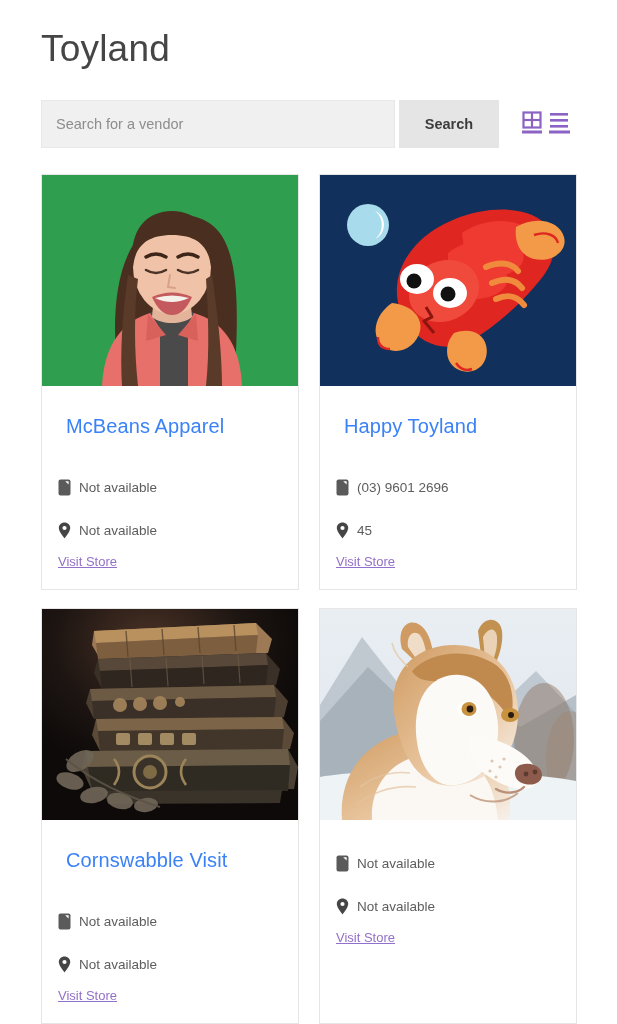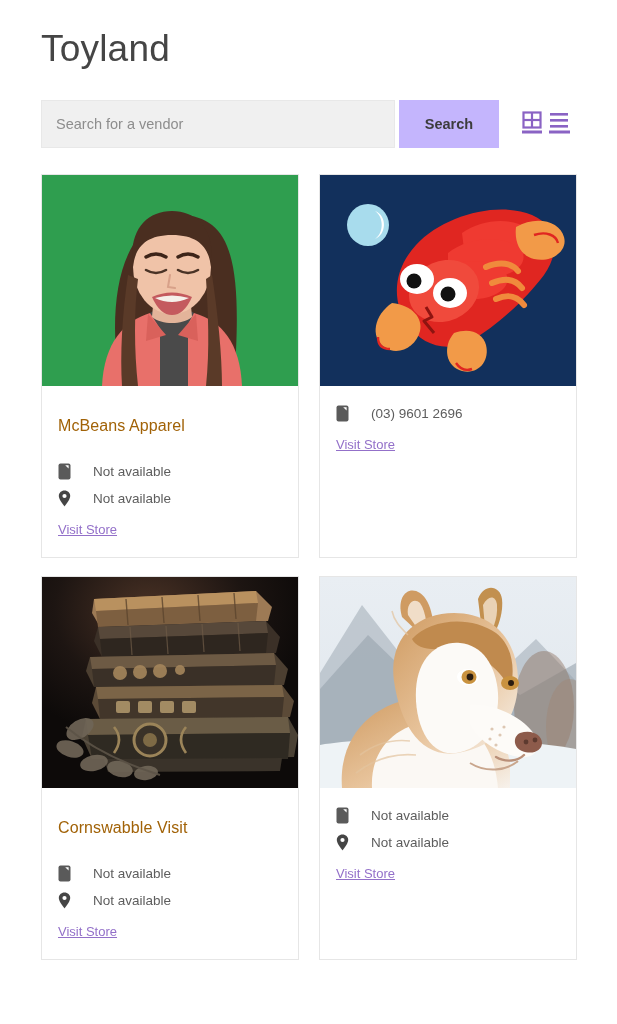--- a/index.html
+++ b/index.html
@@ -41,21 +41,21 @@
     font-family: "Liberation Sans", sans-serif;
     font-size: 14.5px;
     color: #4a4a4a;
     outline: none;
     border-radius: 0;
   }
   .search-input::placeholder { color: #8d8d8d; opacity: 1; }
   .search-button {
     width: 100px; height: 48px;
     margin-left: 4px;
-    background: #c4b5fd;
+    background: #e5e5e5;
     border: none;
     font-family: "Liberation Sans", sans-serif;
     font-size: 14.5px;
     font-weight: bold;
     color: #3c3c3c;
     cursor: pointer;
   }
   .view-toggles {
     margin-left: 22px;
     display: flex;
@@ -94,33 +94,34 @@
     position: relative;
     flex: none;
   }
   .card-media svg { display: block; width: 100%; height: 100%; }
   .card-body {
     padding: 18px 16px 16px 16px;
     display: flex;
     flex-direction: column;
   }
   .card-title {
-    font-size: 16px;
+    font-size: 20px;
     font-weight: 300;
-    color: #a16207;
+    color: #3b82f6;
     line-height: 44px;
-    margin: 0 0 14px 0;
+    margin: 0 0 14px 8px;
     letter-spacing: 0.1px;
   }
   .meta-row {
     display: flex;
     align-items: center;
-    gap: 22px;
+    gap: 8px;
     margin-bottom: 8px;
     min-height: 19px;
+    margin-top: 16px;
   }
   .meta-text {
     font-size: 13.5px;
     color: #5d5d5d;
     line-height: 19px;
   }
   .meta-icon { width: 13px; height: 17px; flex: none; display: block; }
   .visit-link {
     font-size: 13px;
     color: #9370c9;
@@ -257,26 +258,34 @@
             <ellipse cx="97" cy="104" rx="17" ry="15" fill="#ffffff"></ellipse>
             <circle cx="94" cy="106" r="7.5" fill="#111111"></circle>
             <ellipse cx="130" cy="118" rx="17" ry="15" fill="#ffffff"></ellipse>
             <circle cx="128" cy="119" r="7.5" fill="#111111"></circle>
 
             <path d="M106 132 L112 142 L104 146 L114 158" stroke="#8e1410" stroke-width="3" fill="none" stroke-linejoin="round"></path>
           </g>
         </svg>
       </div>
       <div class="card-body">
+        <div class="card-title">Happy Toyland</div>
         <div class="meta-row">
           <svg class="meta-icon" viewBox="0 0 13 17">
             <rect x="0.5" y="0.5" width="12" height="16" rx="2" fill="#5a5a5a"></rect>
             <path d="M7.2 2.2 L10.6 2.2 L10.6 5.6 Z" fill="#ffffff"></path>
           </svg>
           <span class="meta-text">(03) 9601 2696</span>
+        </div>
+        <div class="meta-row">
+          <svg class="meta-icon" viewBox="0 0 13 17">
+            <path d="M6.5 0.6 C3.2 0.6 0.8 3 0.8 6.1 C0.8 10 6.5 16.4 6.5 16.4 C6.5 16.4 12.2 10 12.2 6.1 C12.2 3 9.8 0.6 6.5 0.6 Z" fill="#454545"></path>
+            <circle cx="6.5" cy="6" r="2.1" fill="#ffffff"></circle>
+          </svg>
+          <span class="meta-text">45</span>
         </div>
         <a class="visit-link">Visit Store</a>
       </div>
     </div>
 
     <div class="card">
       <div class="card-media">
         <svg viewBox="0 0 256 211" preserveAspectRatio="xMidYMid slice">
           <defs>
             <radialGradient id="bkglow" cx="42%" cy="16%" r="62%">

